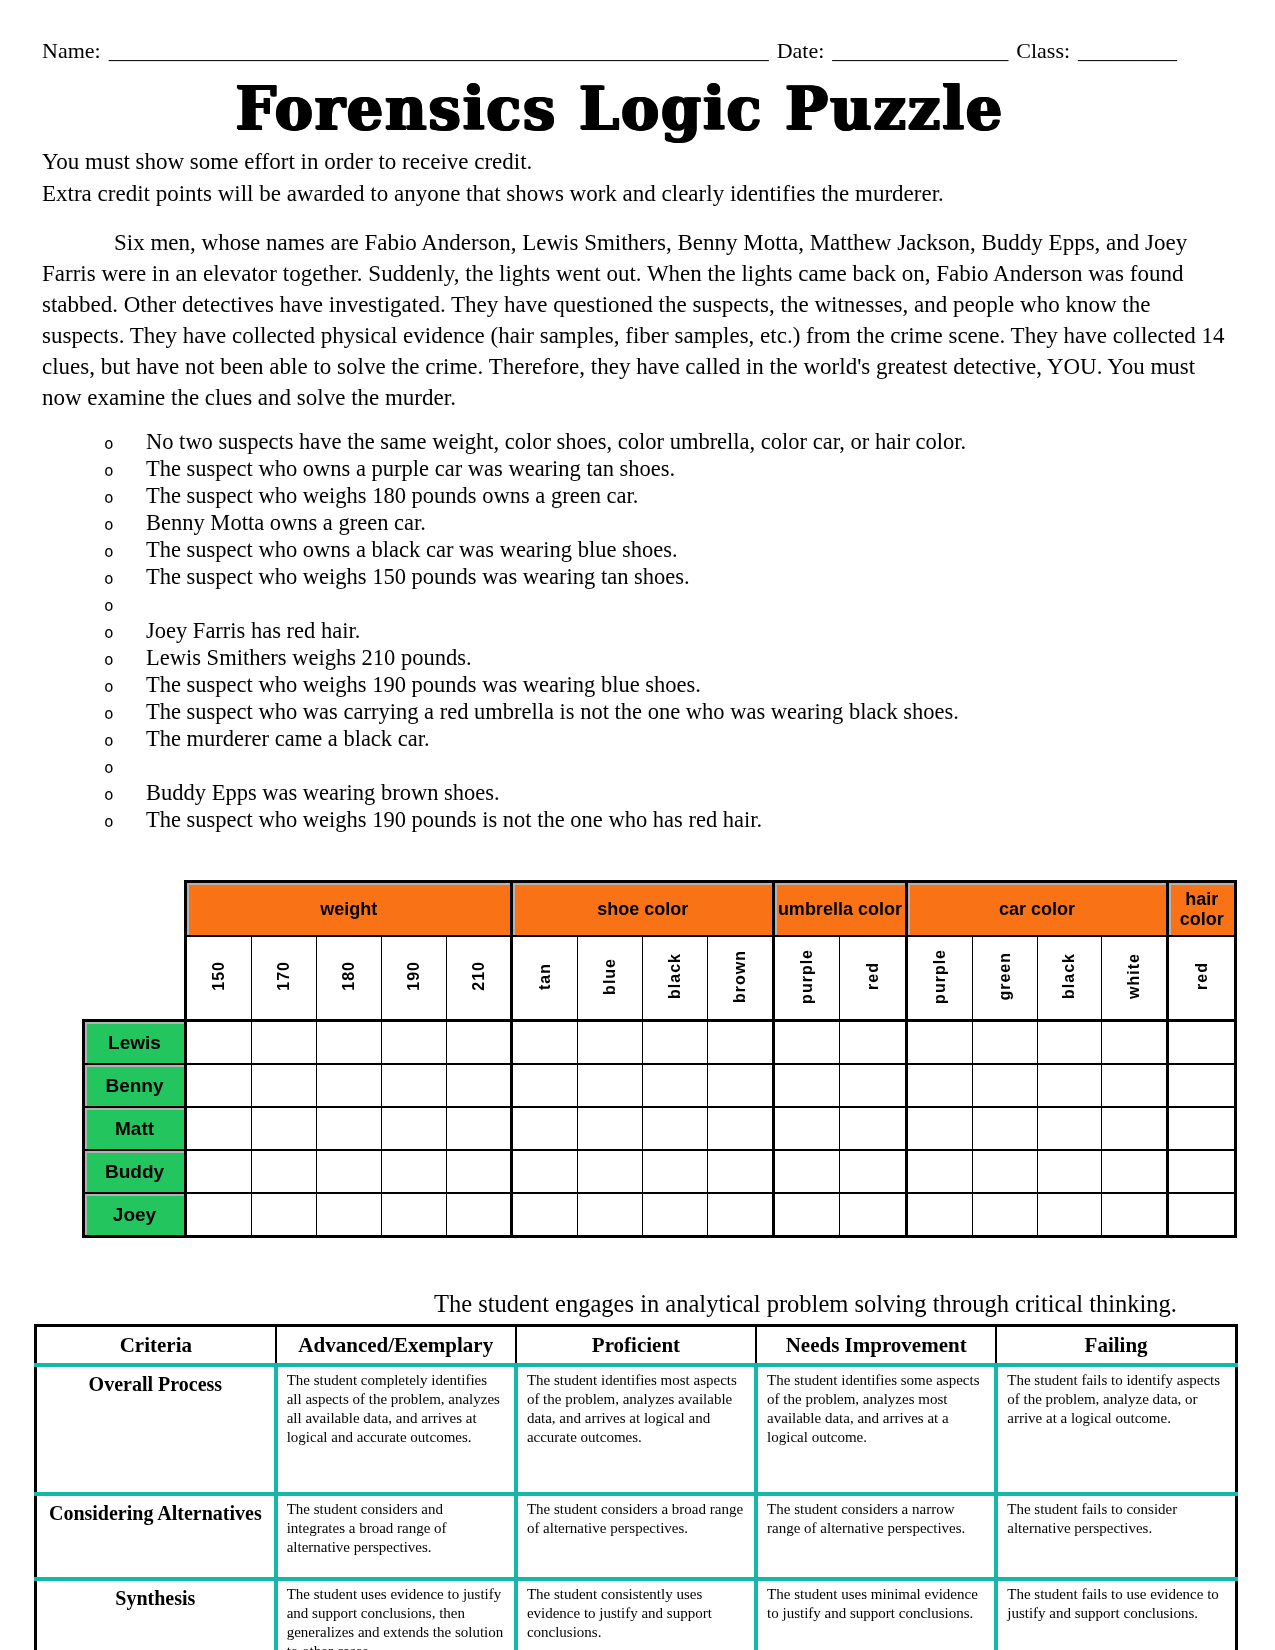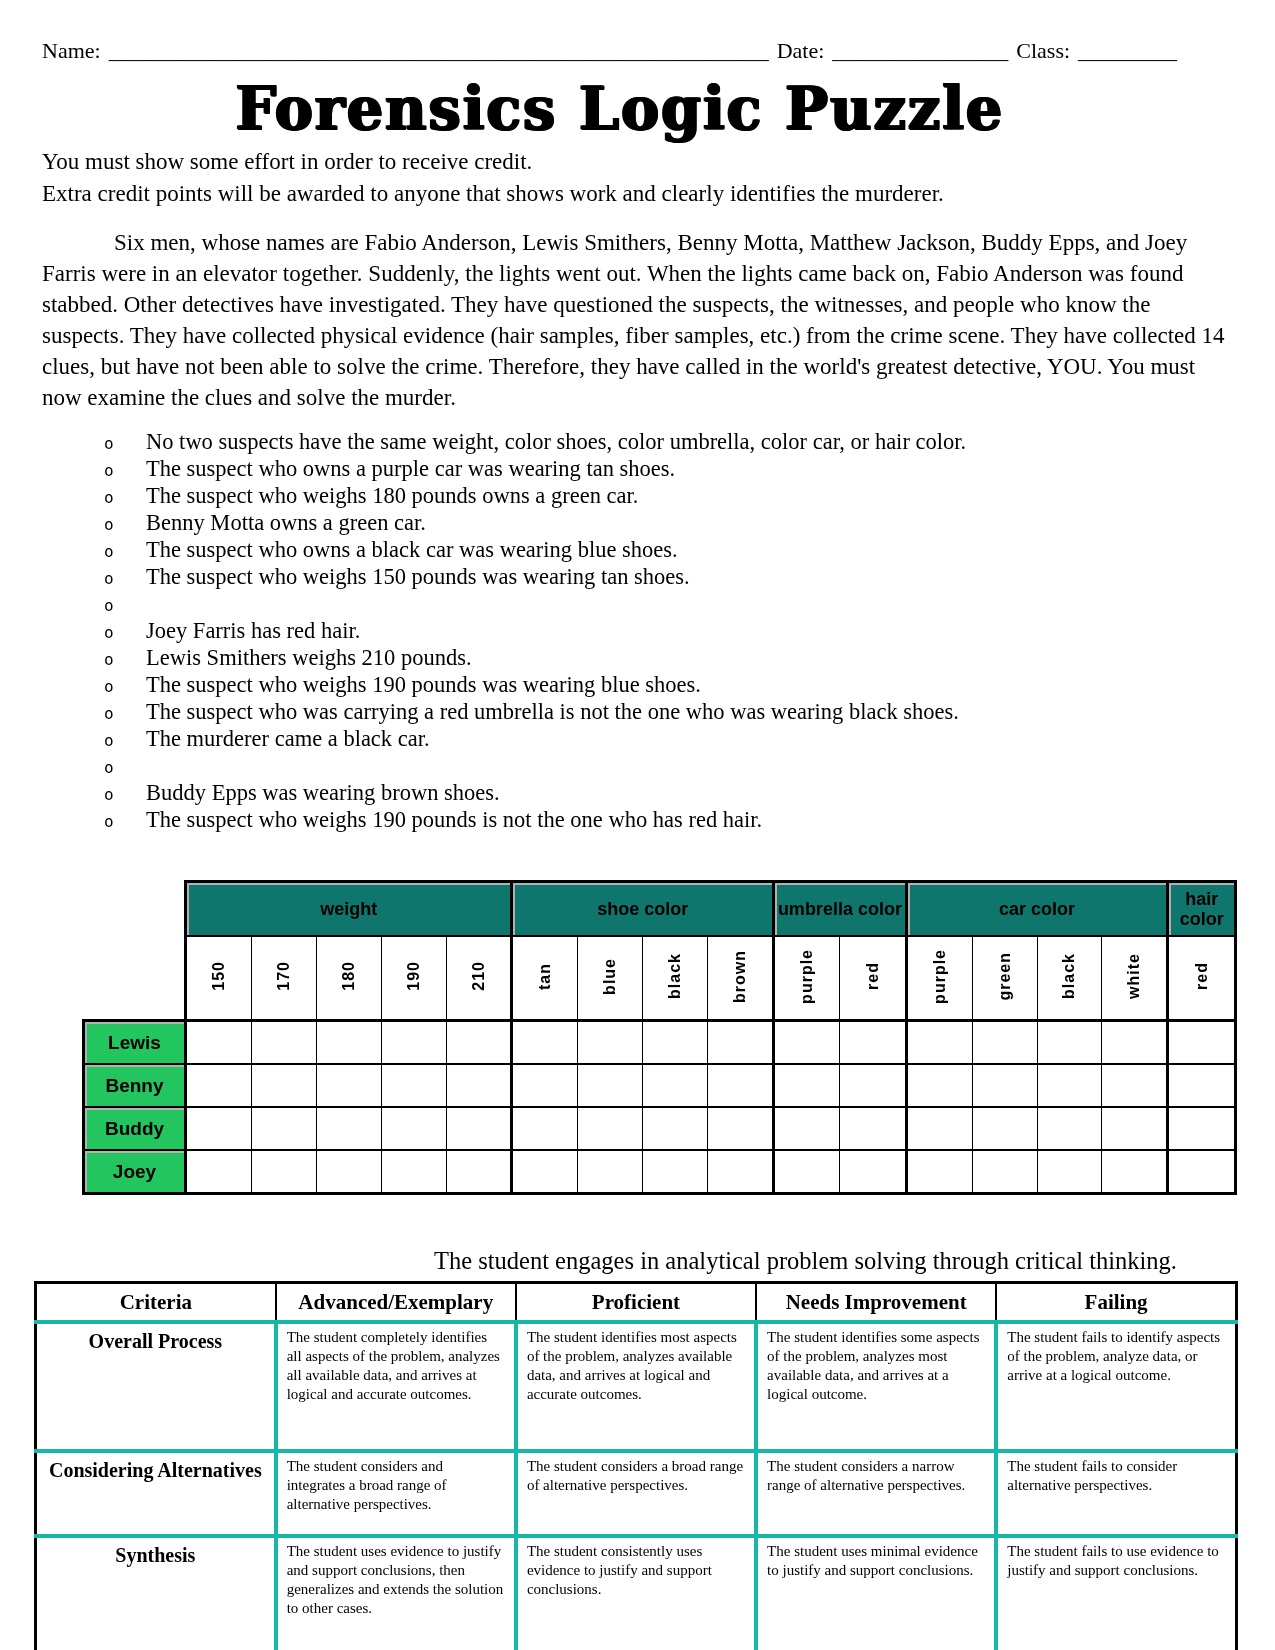--- a/index.html
+++ b/index.html
@@ -24,21 +24,21 @@
   
   .clues{list-style:none;margin:16px 0 0 0;padding:0 0 0 62px;}
   .clues li{display:flex;line-height:25px;}
   .clues .bullet{flex:none;width:42px;font-family:"DejaVu Sans Mono",monospace;font-size:16px;padding-top:2px;}
   .clues .clue-text{font-size:22.5px;}
 
   
   #logic-grid{border-collapse:collapse;margin:46px 0 0 40px;}
   #logic-grid td,#logic-grid th{padding:0;}
   .spacer{border:none;background:#fff;width:100px;}
-  .ghead{background:#0f766e;border:1px solid #000;border-top:3px solid #000;border-bottom:2px solid #000;
+  .ghead{background:#f97316;border:1px solid #000;border-top:3px solid #000;border-bottom:2px solid #000;
     height:52px;font:bold 18px/20px "Liberation Sans",sans-serif;text-align:center;vertical-align:middle;
     box-shadow:inset 2px 2px 0 #b2b2b2;}
   .vlabel{border:1px solid #000;height:82px;width:65px;text-align:center;vertical-align:middle;background:#fff;}
   .vlabel span{display:inline-block;writing-mode:vertical-rl;transform:rotate(180deg);
     font:bold 16px "Liberation Sans",sans-serif;letter-spacing:1px;}
   .name{background:#22c55e;border:1px solid #000;border-left:3px solid #000;border-bottom:2px solid #000;
     width:100px;text-align:center;vertical-align:middle;font:bold 19px "Liberation Sans",sans-serif;
     box-shadow:inset 2px 2px 0 #b2b2b2;}
   .cell{border:1px solid #000;border-bottom:2px solid #000;height:41px;background:#fff;}
   .gs{border-left:3px solid #000;}
@@ -205,20 +205,39 @@
           <td class="cell"></td>
           <td class="cell gs"></td>
           <td class="cell"></td>
           <td class="cell gs"></td>
           <td class="cell"></td>
           <td class="cell"></td>
           <td class="cell"></td>
           <td class="cell gs ge"></td>
         </tr>
         <tr>
+          <td class="name">Matt</td>
+          <td class="cell gs"></td>
+          <td class="cell"></td>
+          <td class="cell"></td>
+          <td class="cell"></td>
+          <td class="cell"></td>
+          <td class="cell gs"></td>
+          <td class="cell"></td>
+          <td class="cell"></td>
+          <td class="cell"></td>
+          <td class="cell gs"></td>
+          <td class="cell"></td>
+          <td class="cell gs"></td>
+          <td class="cell"></td>
+          <td class="cell"></td>
+          <td class="cell"></td>
+          <td class="cell gs ge"></td>
+        </tr>
+        <tr>
           <td class="name">Buddy</td>
           <td class="cell gs"></td>
           <td class="cell"></td>
           <td class="cell"></td>
           <td class="cell"></td>
           <td class="cell"></td>
           <td class="cell gs"></td>
           <td class="cell"></td>
           <td class="cell"></td>
           <td class="cell"></td>

